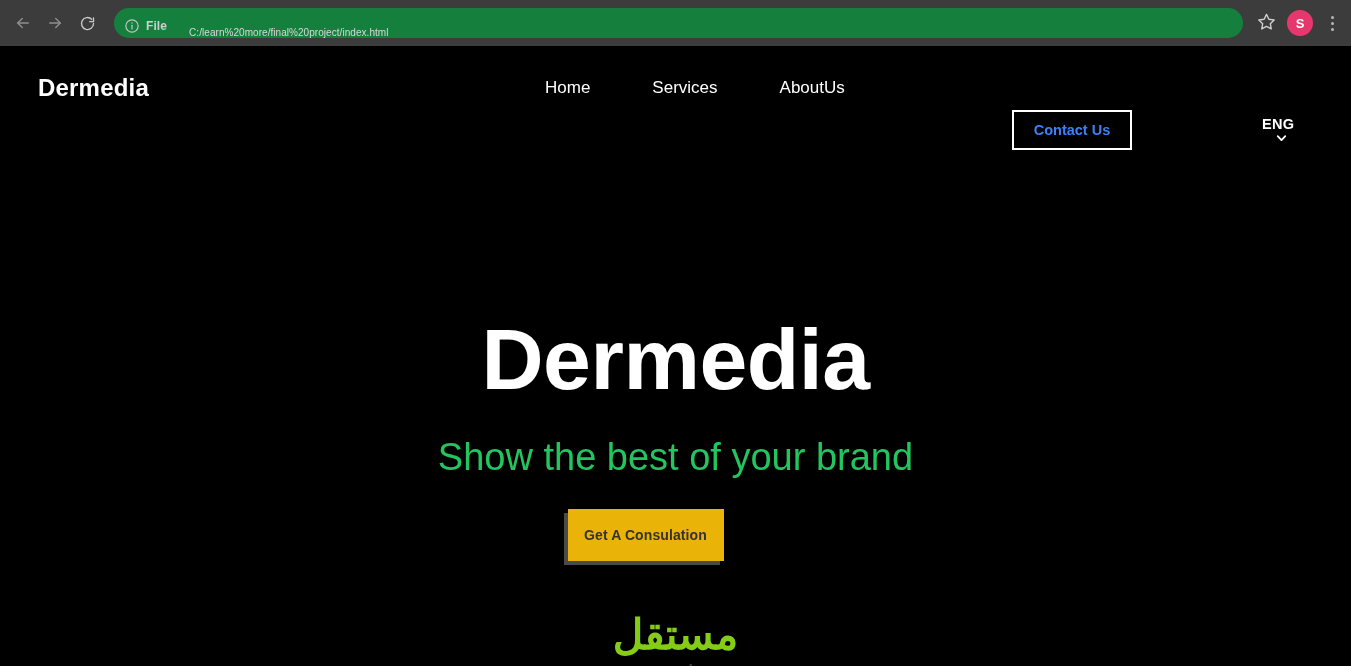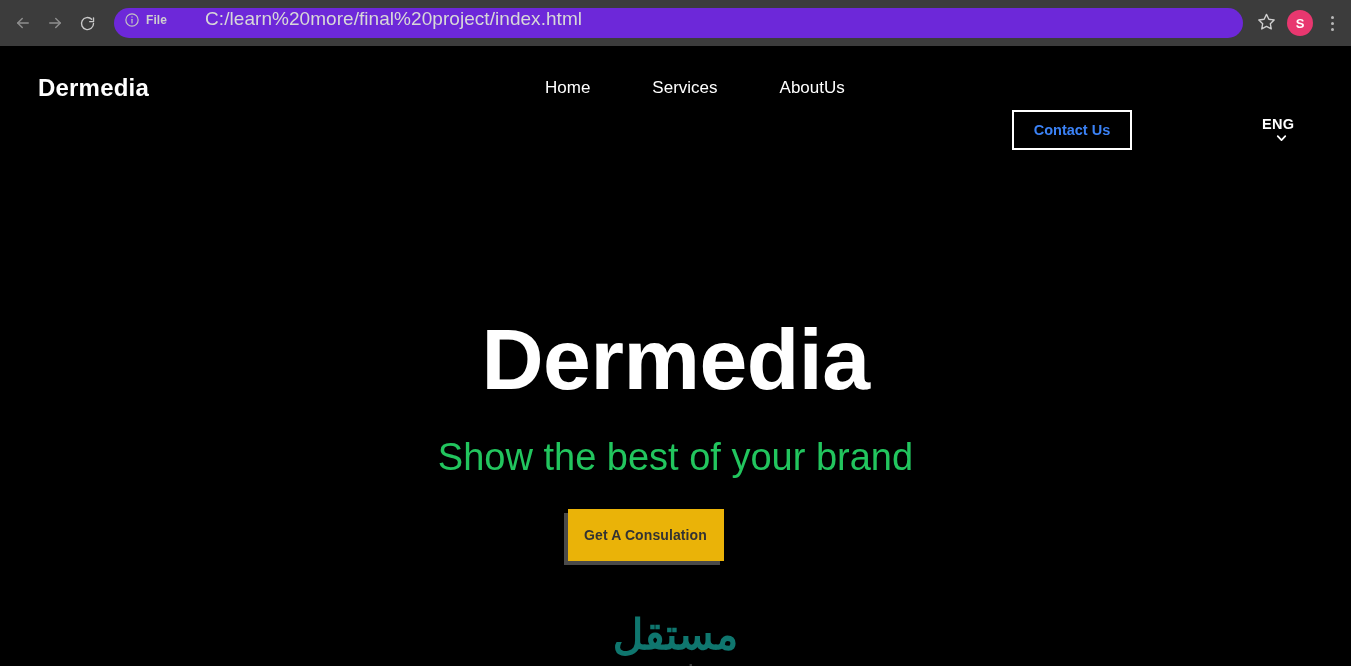--- a/index.html
+++ b/index.html
@@ -32,24 +32,24 @@
     justify-content: center;
     border-radius: 50%;
     flex: 0 0 auto;
     margin-right: 2px;
   }
   .nav-btn svg { display: block; }
 
   .omnibox {
     flex: 1 1 auto;
     height: 30px;
-    background: #6d28d9;
+    background: #15803d;
     border-radius: 16px;
     display: flex;
-    align-items: flex-start;
+    align-items: flex-end;
     margin: 0 8px 0 10px;
     padding-left: 4px;
     padding-right: 4px;
     box-sizing: border-box;
     min-width: 0;
   }
   .file-chip {
     display: flex;
     align-items: center;
     height: 24px;
@@ -64,25 +64,25 @@
     flex: 0 0 auto;
   }
   .file-chip .file-label {
     color: #cfcfcf;
     font-size: 12px;
     font-weight: bold;
     letter-spacing: 0.1px;
   }
   .url-text {
     color: #d8d8d8;
-    font-size: 19px;
+    font-size: 10px;
     white-space: nowrap;
     overflow: hidden;
     text-overflow: ellipsis;
-    margin-left: 29px;
+    margin-left: 13px;
     letter-spacing: 0.05px;
   }
   .star-btn {
     width: 30px;
     height: 30px;
     display: flex;
     align-items: center;
     justify-content: center;
     flex: 0 0 auto;
     margin-right: 6px;
@@ -240,21 +240,21 @@
   .watermark {
     position: absolute;
     left: 0;
     right: 0;
     top: 568px;
     display: flex;
     flex-direction: column;
     align-items: center;
   }
   .wm-ar {
-    color: #0f766e;
+    color: #84cc16;
     font-size: 42px;
     font-weight: bold;
     line-height: 1;
     direction: rtl;
     letter-spacing: 1px;
   }
   .wm-en {
     color: #3b3b3b;
     font-size: 27px;
     line-height: 1;

